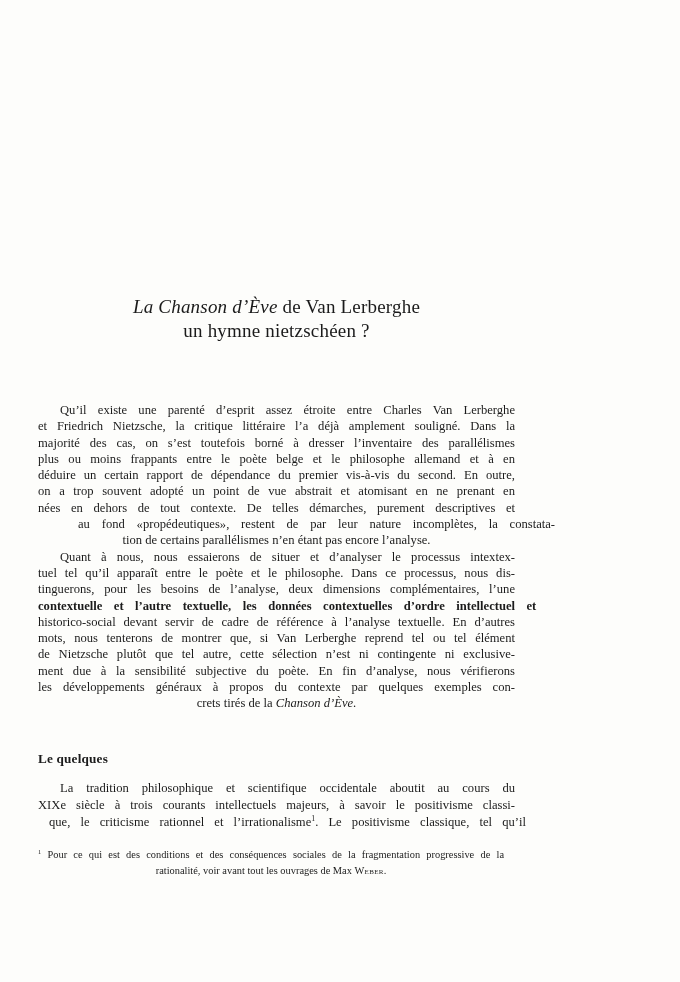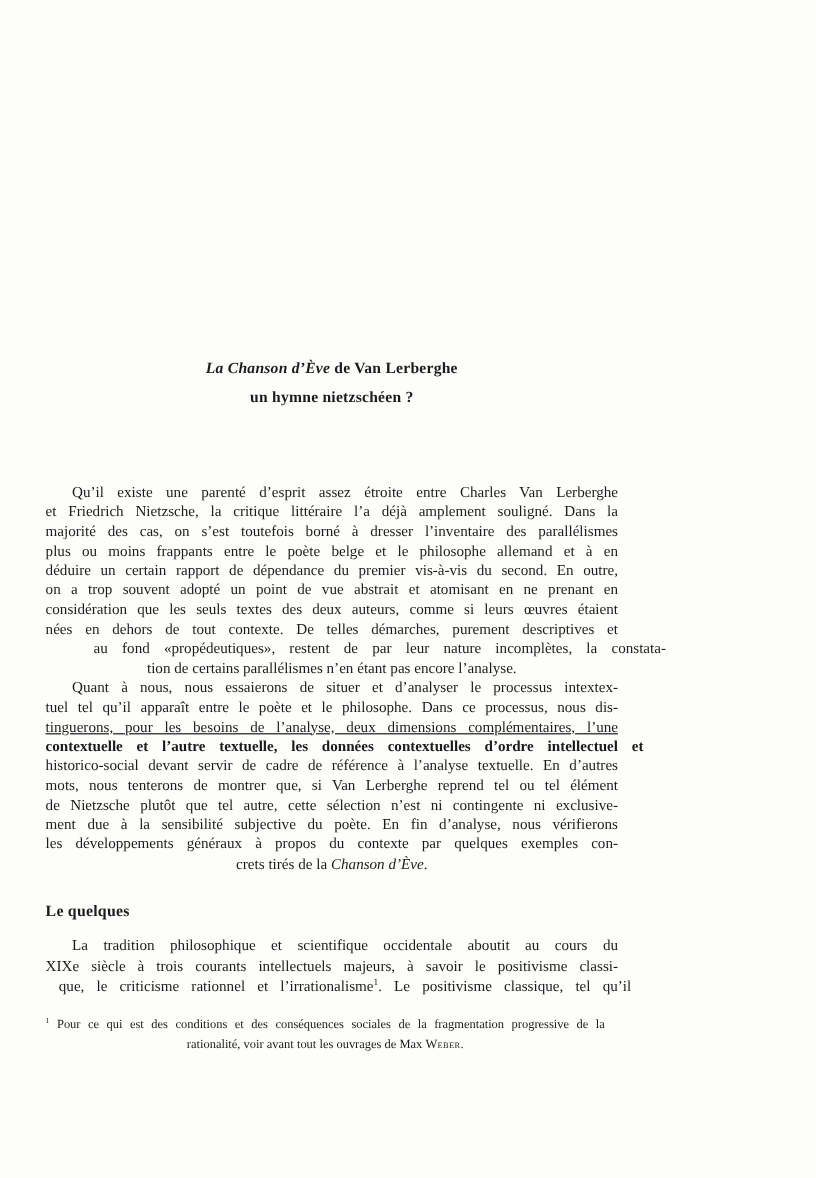--- a/index.html
+++ b/index.html
@@ -12,24 +12,23 @@
     color: var(--ink, #1b1b1b);
     font-family: "Liberation Serif", "DejaVu Serif", serif;
     overflow: hidden;
   }
   .title-block {
     position: absolute;
     left: 38px;
     top: 295px;
     width: 477px;
     text-align: center;
-    font-size: 13px;
+    font-size: 19px;
     line-height: 23.5px;
     letter-spacing: 0.2px;
-    font-weight: bold;
   }
   .it { font-style: italic; }
   .sc { font-variant: small-caps; letter-spacing: 0.3px; }
   sup { font-size: 0.62em; line-height: 0; vertical-align: super; }
   .text-col {
     position: absolute;
     left: 38px;
     width: 477px;
     font-size: 12.6px;
     line-height: 16.3px;
@@ -66,27 +65,26 @@
     <div class="title-line">un hymne nietzschéen ?</div>
   </header>
 
   <section class="text-col" id="intro-paragraphs">
       <div class="line" style="padding-left: 22px;"><span class="inner" style="word-spacing: 8.05937px;"><span>Qu’il existe une parenté d’esprit assez étroite entre Charles Van Lerberghe</span></span></div>
       <div class="line"><span class="inner" style="word-spacing: 6.64489px;"><span>et Friedrich Nietzsche, la critique littéraire l’a déjà amplement souligné. Dans la</span></span></div>
       <div class="line"><span class="inner" style="word-spacing: 6.67472px;"><span>majorité des cas, on s’est toutefois borné à dresser l’inventaire des parallélismes</span></span></div>
       <div class="line"><span class="inner" style="word-spacing: 6.19308px;"><span>plus ou moins frappants entre le poète belge et le philosophe allemand et à en</span></span></div>
       <div class="line"><span class="inner" style="word-spacing: 4.83854px;"><span>déduire un certain rapport de dépendance du premier vis-à-vis du second. En outre,</span></span></div>
       <div class="line"><span class="inner" style="word-spacing: 5.43021px;"><span>on a trop souvent adopté un point de vue abstrait et atomisant en ne prenant en</span></span></div>
-      <div class="line"><span class="inner" style="word-spacing: 5.33073px;"><span>considération que les seuls textes des deux auteurs, comme si leurs œuvres étaient</span></span></div>
       <div class="line"><span class="inner" style="word-spacing: 7.47159px;"><span>nées en dehors de tout contexte. De telles démarches, purement descriptives et</span></span></div>
       <div class="line"><span class="inner" style="word-spacing: 8.67344px; margin-left: 40px;"><span>au fond «propédeutiques», restent de par leur nature incomplètes, la constata-</span></span></div>
       <div class="line"><span class="inner"><span>tion de certains parallélismes n’en étant pas encore l’analyse.</span></span></div>
       <div class="line" style="padding-left: 22px;"><span class="inner" style="word-spacing: 7.02557px;"><span>Quant à nous, nous essaierons de situer et d’analyser le processus intextex-</span></span></div>
       <div class="line"><span class="inner" style="word-spacing: 4.79464px;"><span>tuel tel qu’il apparaît entre le poète et le philosophe. Dans ce processus, nous dis-</span></span></div>
-      <div class="line"><span class="inner" style="word-spacing: 6.67708px; text-decoration: underline;"><span>tinguerons, pour les besoins de l’analyse, deux dimensions complémentaires, l’une</span></span></div>
+      <div class="line"><span class="inner" style="word-spacing: 6.67708px;"><span>tinguerons, pour les besoins de l’analyse, deux dimensions complémentaires, l’une</span></span></div>
       <div class="line"><span class="inner" style="word-spacing: 8.31771px; font-weight: bold;"><span>contextuelle et l’autre textuelle, les données contextuelles d’ordre intellectuel et</span></span></div>
       <div class="line"><span class="inner" style="word-spacing: 4.77415px;"><span>historico-social devant servir de cadre de référence à l’analyse textuelle. En d’autres</span></span></div>
       <div class="line"><span class="inner" style="word-spacing: 5.38702px;"><span>mots, nous tenterons de montrer que, si Van Lerberghe reprend tel ou tel élément</span></span></div>
       <div class="line"><span class="inner" style="word-spacing: 5.50781px;"><span>de Nietzsche plutôt que tel autre, cette sélection n’est ni contingente ni exclusive-</span></span></div>
       <div class="line"><span class="inner" style="word-spacing: 6.52474px;"><span>ment due à la sensibilité subjective du poète. En fin d’analyse, nous vérifierons</span></span></div>
       <div class="line"><span class="inner" style="word-spacing: 7.7625px;"><span>les développements généraux à propos du contexte par quelques exemples con-</span></span></div>
       <div class="line"><span class="inner"><span>crets tirés de la </span><span class="it">Chanson d’Ève</span><span>.</span></span></div>
     </section>
 
   <h2 class="section-heading">Le quelques</h2>

